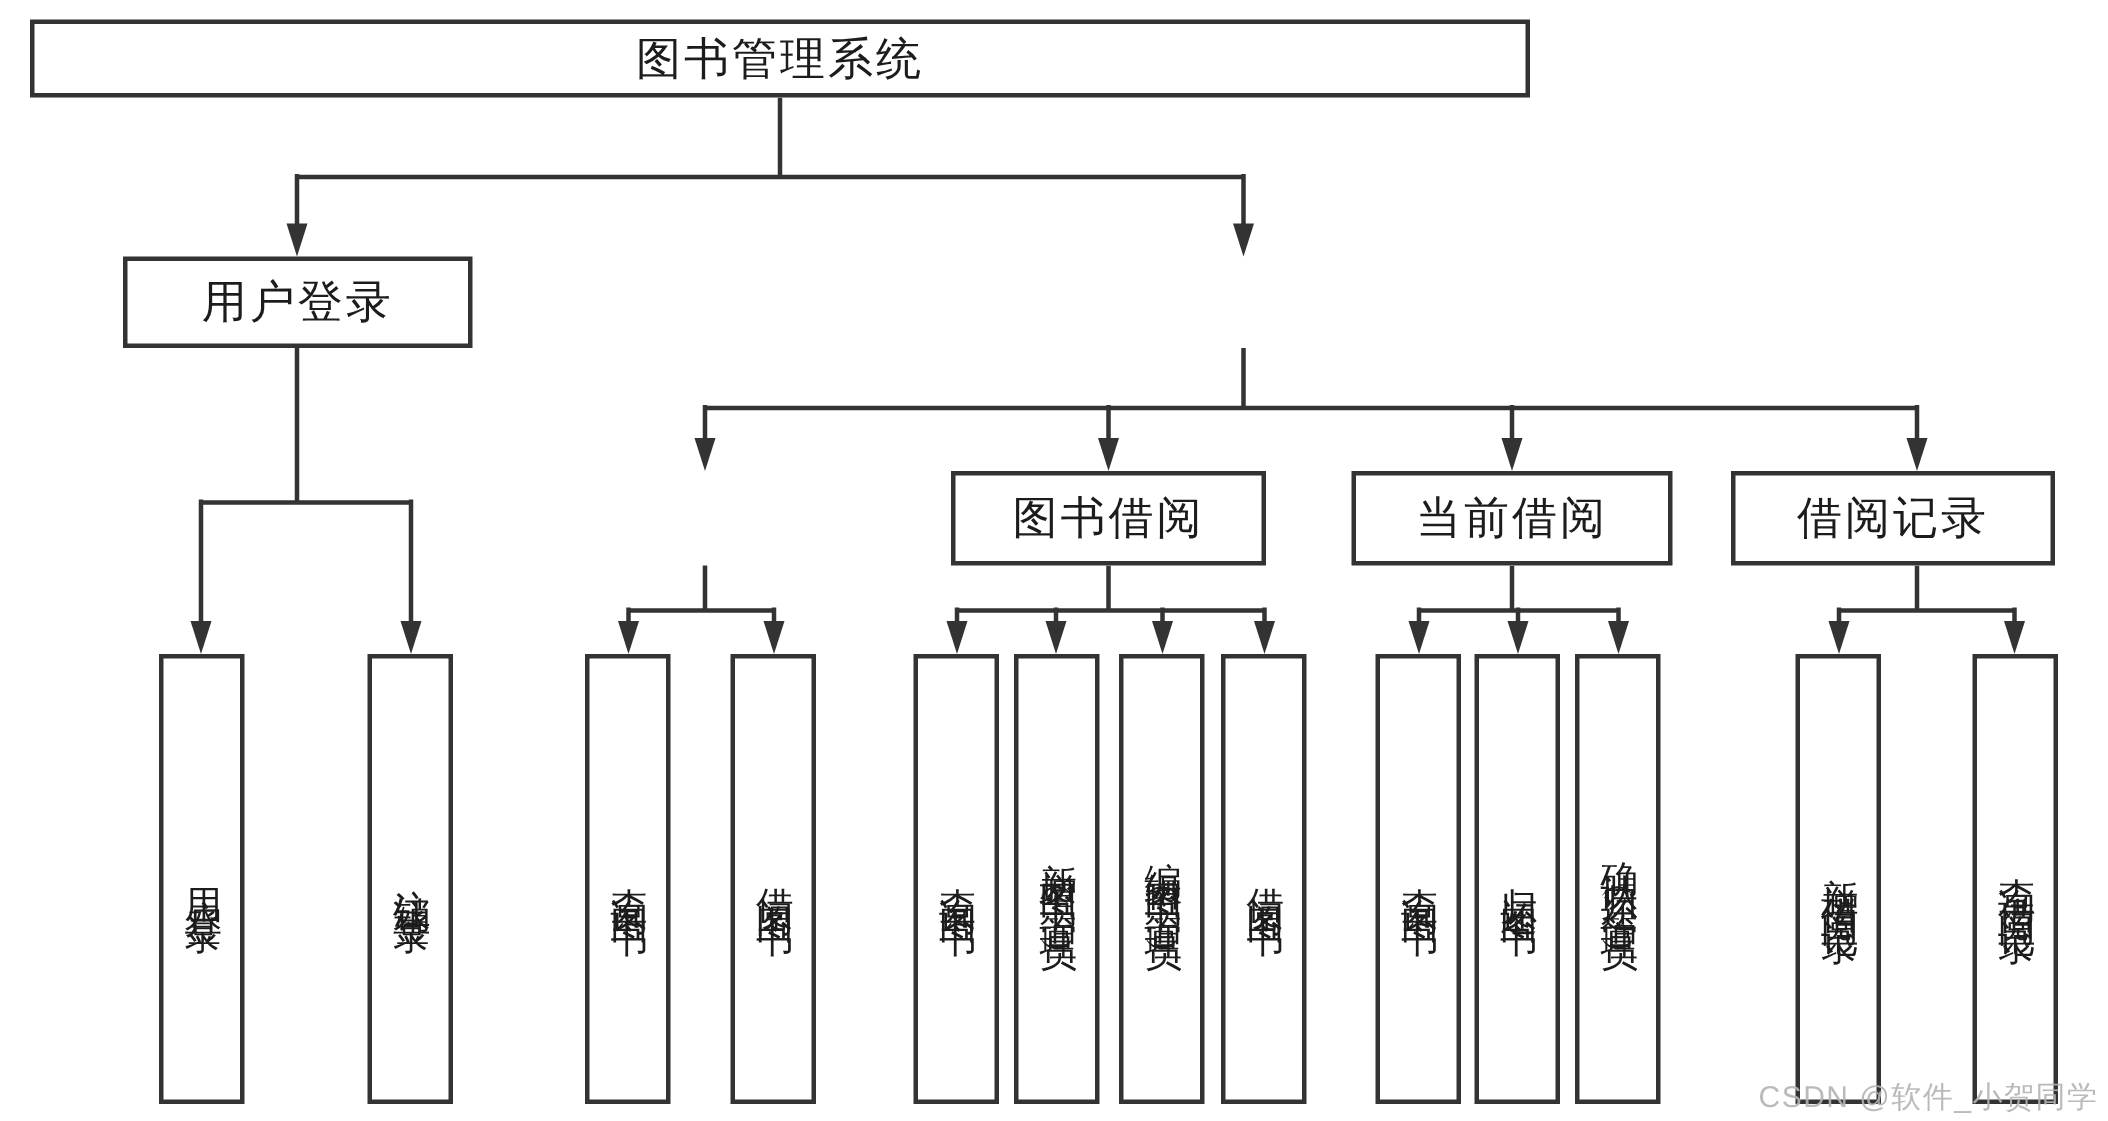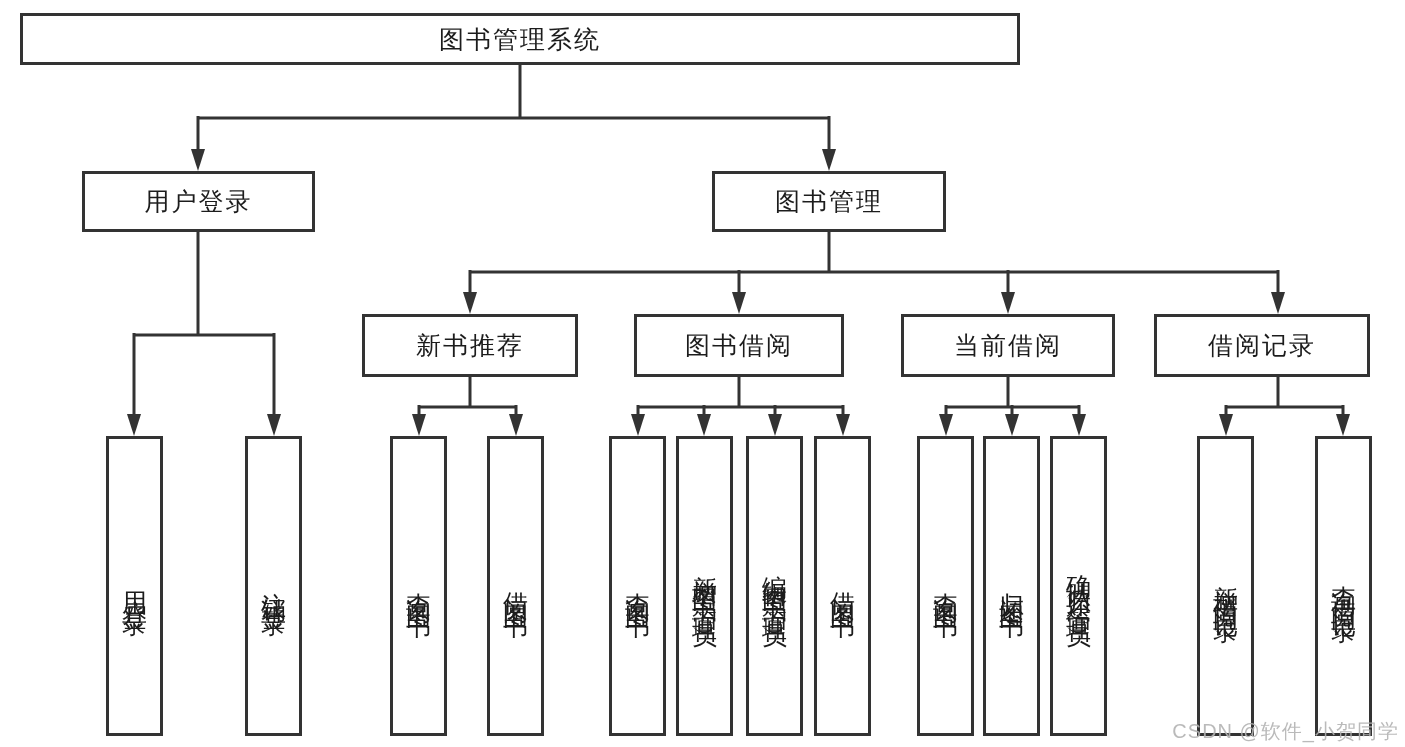--- a/index.html
+++ b/index.html
@@ -26,21 +26,21 @@
   }
   .node {
     position: absolute;
     box-sizing: border-box;
     background: #ffffff;
     border: 3px solid #333333;
     display: flex;
     align-items: center;
     justify-content: center;
     color: #1c1c1c;
-    font-size: 25px;
+    font-size: 30px;
     letter-spacing: 2px;
     white-space: nowrap;
     z-index: 2;
   }
   .node.leaf {
     writing-mode: vertical-rl;
     text-orientation: mixed;
     font-size: 25px;
     letter-spacing: 7px;
     line-height: 1;
@@ -134,23 +134,21 @@
       <line x1="1226" y1="405" x2="1226" y2="418"></line>
       <polygon points="1219,414 1233,414 1226,436"></polygon>
       <line x1="1343" y1="405" x2="1343" y2="418"></line>
       <polygon points="1336,414 1350,414 1343,436"></polygon>
     </g>
   </svg>
 
   <div class="node" style="left:20px; top:13px; width:1000px; height:52px;">图书管理系统</div>
 
   <div class="node" style="left:82px; top:171px; width:233px; height:61px;">用户登录</div>
-  <div class="node" style="left:712px; top:171px; width:234px; height:61px;">图书管理</div>
 
-  <div class="node" style="left:362px; top:314px; width:216px; height:63px;">新书推荐</div>
   <div class="node" style="left:634px; top:314px; width:210px; height:63px;text-align:center;">图书借阅</div>
   <div class="node" style="left:901px; top:314px; width:214px; height:63px;">当前借阅</div>
   <div class="node" style="left:1154px; top:314px; width:216px; height:63px;">借阅记录</div>
 
   <div class="node leaf" style="left:106px; top:436px; width:57px; height:300px;">用户登录</div>
   <div class="node leaf" style="left:245px; top:436px; width:57px; height:300px;">注销登录</div>
 
   <div class="node leaf" style="left:390px; top:436px; width:57px; height:300px;">查询图书</div>
   <div class="node leaf" style="left:487px; top:436px; width:57px; height:300px;">借阅图书</div>
 

